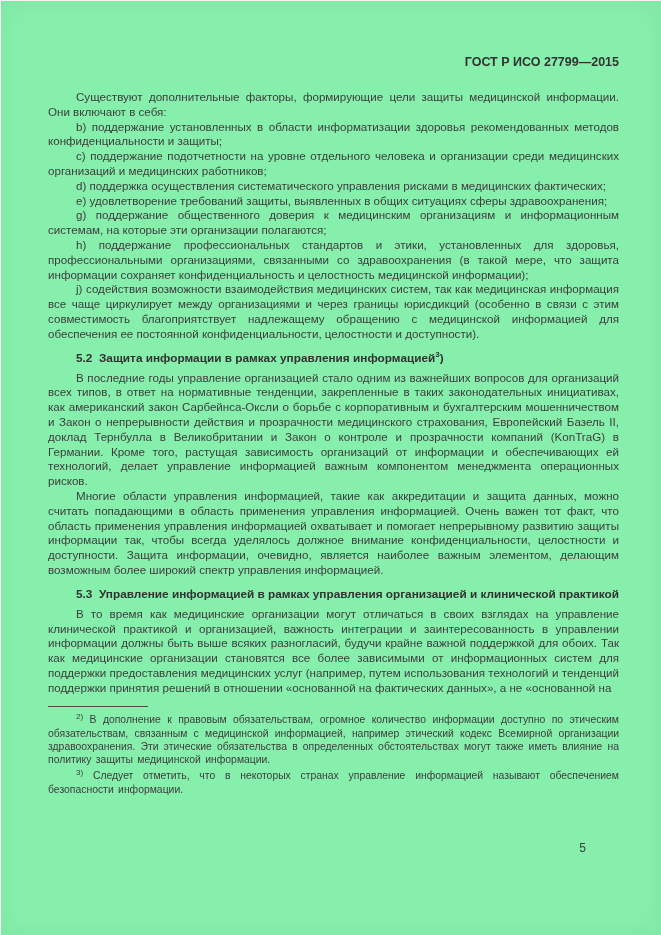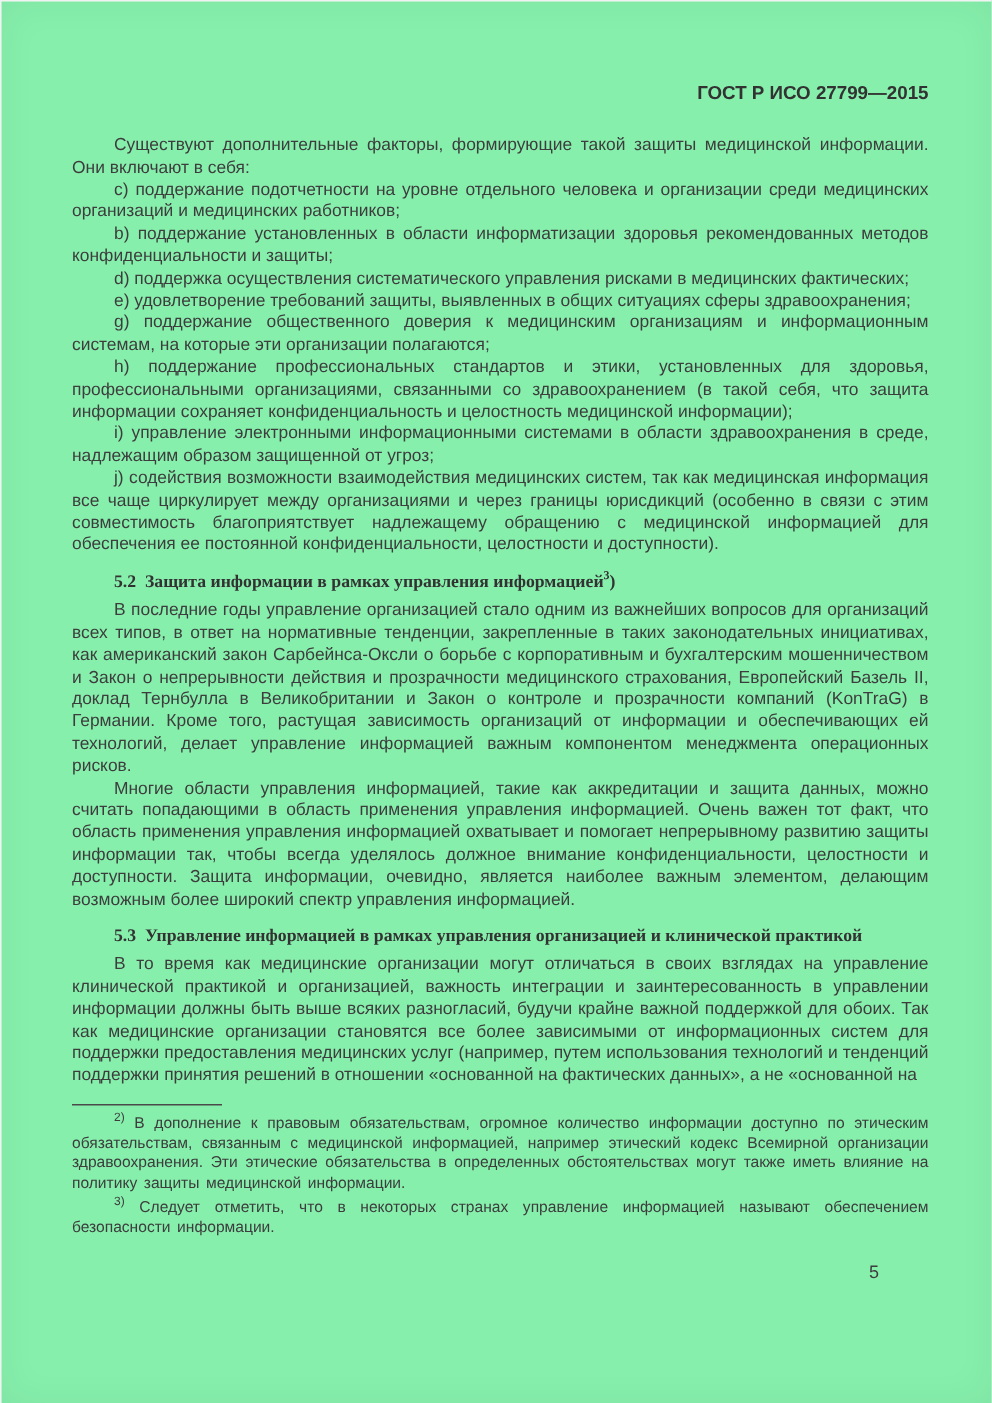--- a/index.html
+++ b/index.html
@@ -40,21 +40,20 @@
   }
   h2.section-heading {
     font-size: 11.8px;
     line-height: 15px;
     font-weight: bold;
     color: #323232;
     margin: 9px 0 5px 0;
     padding-left: 50px;
     text-indent: -22px;
     text-align: left;
-    font-family: Liberation Serif, serif;
   }
   sup.fn-ref {
     font-size: 8px;
     line-height: 0;
     vertical-align: super;
   }
   .footnote-separator {
     width: 100px;
     height: 0;
     border: none;
@@ -78,29 +77,28 @@
   }
 </style>
 </head>
 <body>
 
 <div class="page">
   <div class="content">
 
     <div class="doc-header">ГОСТ Р ИСО 27799—2015</div>
 
-    <p class="body-p">Существуют дополнительные факторы, формирующие такой защиты медицинской информации. Они включают в себя:</p>
+    <p class="body-p">Существуют дополнительные факторы, формирующие цели защиты медицинской информации. Они включают в себя:</p>
 
+    <p class="body-p">b) поддержание установленных в области информатизации здоровья рекомендованных методов конфиденциальности и защиты;</p>
     <p class="body-p">c) поддержание подотчетности на уровне отдельного человека и организации среди медицинских организаций и медицинских работников;</p>
-    <p class="body-p">b) поддержание установленных в области информатизации здоровья рекомендованных методов конфиденциальности и защиты;</p>
     <p class="body-p">d) поддержка осуществления систематического управления рисками в медицинских фактических;</p>
     <p class="body-p">e) удовлетворение требований защиты, выявленных в общих ситуациях сферы здравоохранения;</p>
     <p class="body-p">g) поддержание общественного доверия к медицинским организациям и информационным системам, на которые эти организации полагаются;</p>
-    <p class="body-p">h) поддержание профессиональных стандартов и этики, установленных для здоровья, профессиональными организациями, связанными со здравоохранением (в такой себя, что защита информации сохраняет конфиденциальность и целостность медицинской информации);</p>
-    <p class="body-p">i) управление электронными информационными системами в области здравоохранения в среде, надлежащим образом защищенной от угроз;</p>
+    <p class="body-p">h) поддержание профессиональных стандартов и этики, установленных для здоровья, профессиональными организациями, связанными со здравоохранения (в такой мере, что защита информации сохраняет конфиденциальность и целостность медицинской информации);</p>
     <p class="body-p">j) содействия возможности взаимодействия медицинских систем, так как медицинская информация все чаще циркулирует между организациями и через границы юрисдикций (особенно в связи с этим совместимость благоприятствует надлежащему обращению с медицинской информацией для обеспечения ее постоянной конфиденциальности, целостности и доступности).</p>
 
     <h2 class="section-heading"><span>5.2&nbsp; Защита информации в рамках управления информацией</span><sup class="fn-ref">3</sup><span>)</span></h2>
 
     <p class="body-p">В последние годы управление организацией стало одним из важнейших вопросов для организаций всех типов, в ответ на нормативные тенденции, закрепленные в таких законодательных инициативах, как американский закон Сарбейнса-Оксли о борьбе с корпоративным и бухгалтерским мошенничеством и Закон о непрерывности действия и прозрачности медицинского страхования, Европейский Базель II, доклад Тернбулла в Великобритании и Закон о контроле и прозрачности компаний (KonTraG) в Германии. Кроме того, растущая зависимость организаций от информации и обеспечивающих ей технологий, делает управление информацией важным компонентом менеджмента операционных рисков.</p>
     <p class="body-p">Многие области управления информацией, такие как аккредитации и защита данных, можно считать попадающими в область применения управления информацией. Очень важен тот факт, что область применения управления информацией охватывает и помогает непрерывному развитию защиты информации так, чтобы всегда уделялось должное внимание конфиденциальности, целостности и доступности. Защита информации, очевидно, является наиболее важным элементом, делающим возможным более широкий спектр управления информацией.</p>
 
     <h2 class="section-heading">5.3&nbsp; Управление информацией в рамках управления организацией и клинической практикой</h2>
 
     <p class="body-p">В то время как медицинские организации могут отличаться в своих взглядах на управление клинической практикой и организацией, важность интеграции и заинтересованность в управлении информации должны быть выше всяких разногласий, будучи крайне важной поддержкой для обоих. Так как медицинские организации становятся все более зависимыми от информационных систем для поддержки предоставления медицинских услуг (например, путем использования технологий и тенденций поддержки принятия решений в отношении «основанной на фактических данных», а не «основанной на</p>

